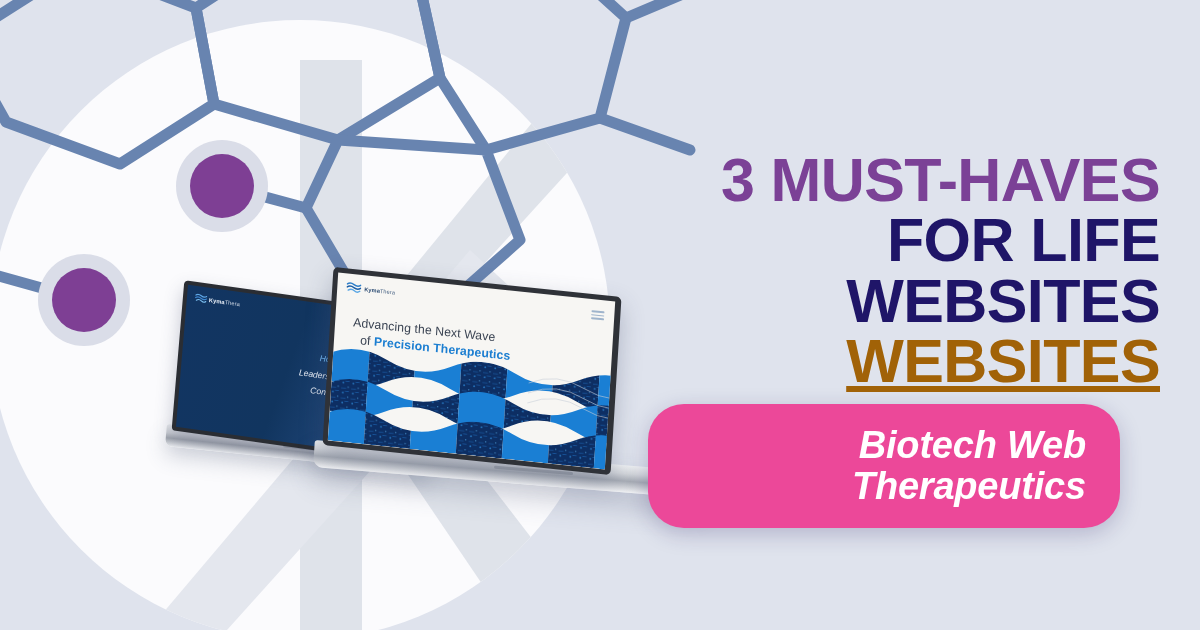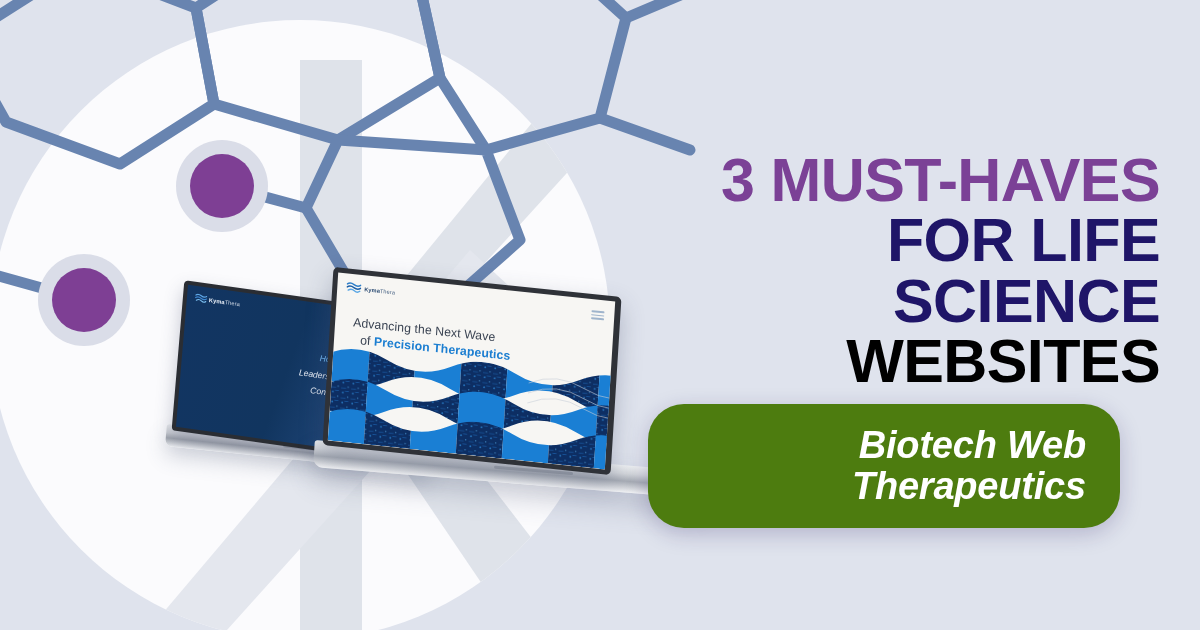--- a/index.html
+++ b/index.html
@@ -28,28 +28,28 @@
   }
   .headline {
     font-weight:700;
     line-height:0.99;
     letter-spacing:-0.6px;
     font-size:61px;
     text-align:right;
   }
   .hl-1 { color:#7b4196; }
   .hl-2 { color:#1f1568; }
-  .hl-3 { color:#000000; }
+  .hl-3 { color:#a16207;text-decoration:underline; }
 
   
   .badge {
     position:absolute;
     left:648px; top:404px;
     width:472px; height:124px;
-    background:#4d7c0f;
+    background:#ec4899;
     border-radius:36px;
     z-index:30;
     box-shadow:0 6px 22px rgba(30,20,90,.22);
   }
   .badge-inner {
     position:absolute;
     right:34px; top:50%;
     transform:translateY(-50%);
     text-align:right;
     color:#ffffff;
@@ -322,21 +322,21 @@
           </svg>
 
         </div>
       </div>
     </div>
 
   </div>
 
   <div class="text-col">
     <div class="headline hl-1">3 MUST-HAVES</div>
-    <div class="headline hl-2">FOR LIFE SCIENCE</div>
+    <div class="headline hl-2">FOR LIFE WEBSITES</div>
     <div class="headline hl-3">WEBSITES</div>
   </div>
 
   <div class="badge">
     <div class="badge-inner">
       <div>Biotech Web</div>
       <div>Therapeutics</div>
     </div>
   </div>
 

